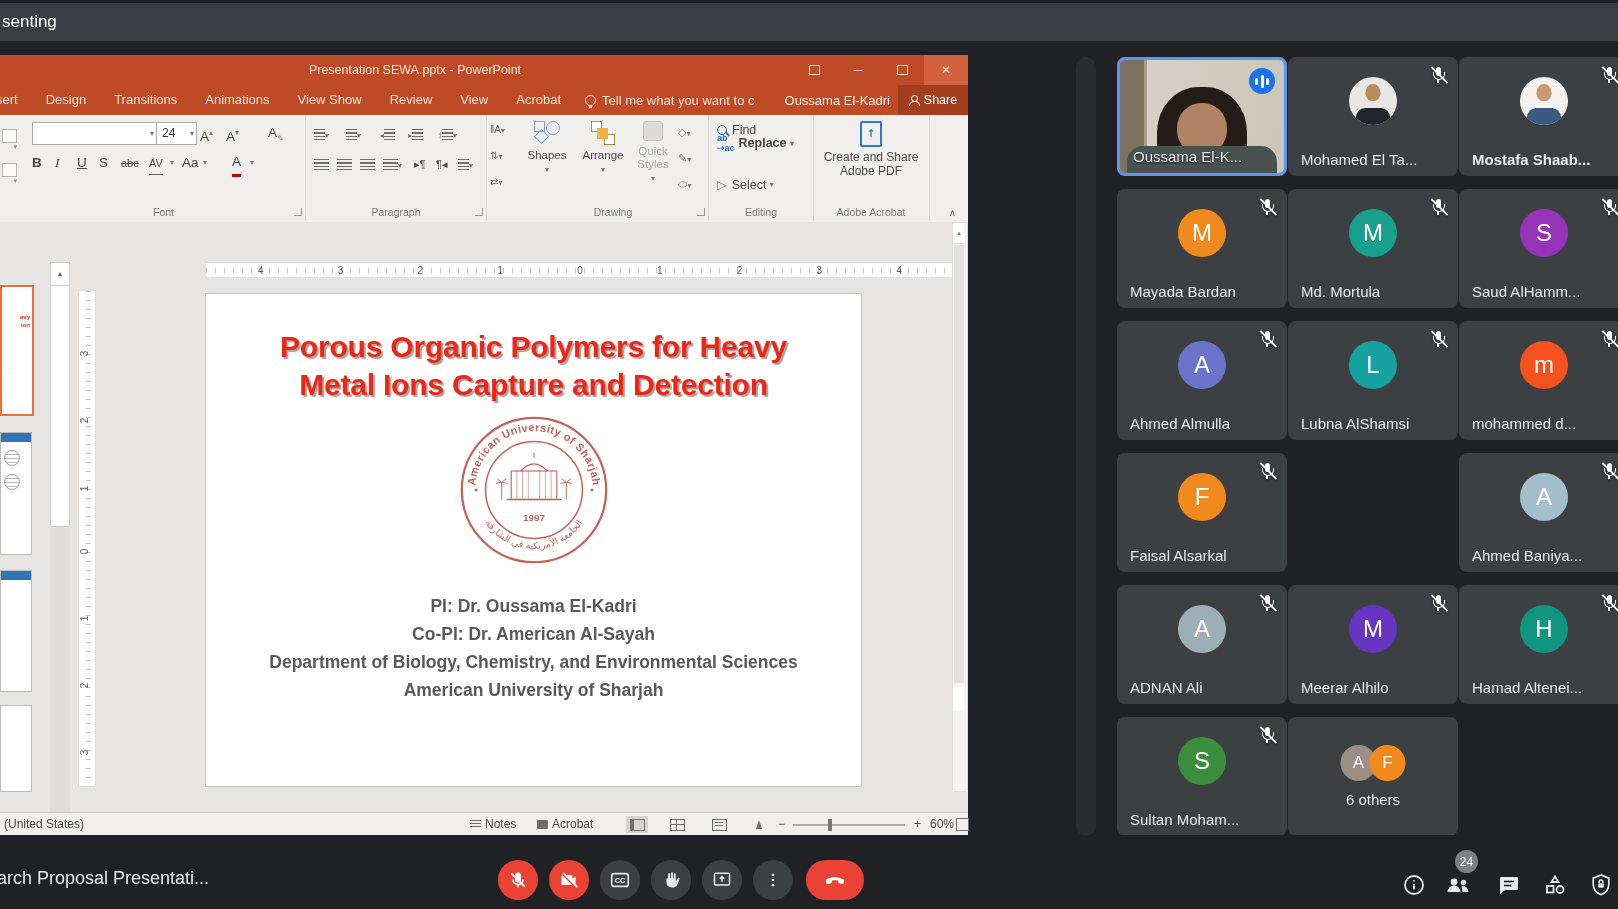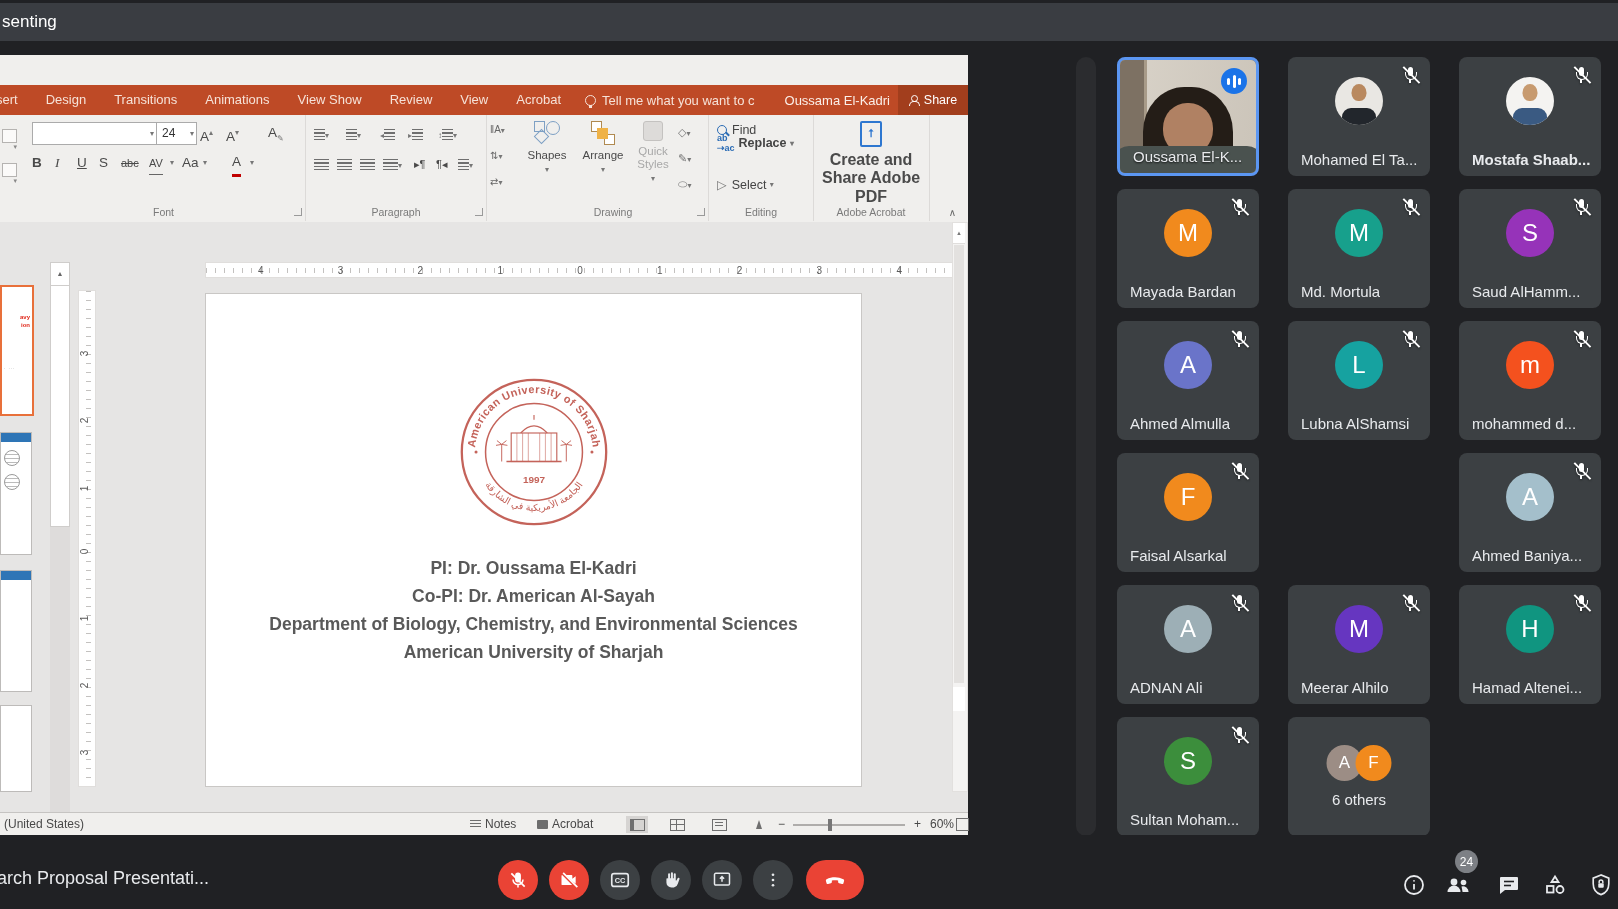--- a/index.html
+++ b/index.html
@@ -108,21 +108,21 @@
   .vbox.sort{background:linear-gradient(to right,transparent 5px,#6f6f6f 5px 6px,transparent 6px),linear-gradient(to bottom,transparent 4px,#6f6f6f 4px 5px,transparent 5px);}
   .vbox.read::before{content:"";position:absolute;left:2px;top:2px;width:8px;height:1.4px;background:#6f6f6f;box-shadow:0 3px 0 #6f6f6f;}
   .vtrap{width:0;height:0;border-bottom:9px solid #6f6f6f;border-left:3px solid transparent;border-right:3px solid transparent;}
   .ztrack{position:absolute;left:793px;top:11px;width:112px;height:1.6px;background:#AFADAB;}
   .zthumb{position:absolute;left:828px;top:6px;width:4px;height:12px;background:#777;}
   .fitico{position:absolute;left:956px;top:5px;width:11px;height:11px;border:1px solid #6f6f6f;}
   
   #pedge{position:absolute;left:1076px;top:57px;width:20px;height:779px;background:#2B2C2F;border-radius:10px;}
   
   #grid{position:absolute;left:1117px;top:57px;width:501px;height:780px;}
-  .tile{position:absolute;width:142px;height:119px;background:#3C4043;border-radius:8px;overflow:hidden;box-sizing:border-box;}
+  .tile{position:absolute;width:170px;height:119px;background:#3C4043;border-radius:8px;overflow:hidden;box-sizing:border-box;}
   .tile.speaking{border:3px solid #5B96F2;}
   .pname{position:absolute;left:13px;bottom:8px;font-size:15px;color:#E8EAED;max-width:135px;
     white-space:nowrap;overflow:hidden;z-index:5;}
   .pname.shadow{text-shadow:0 1px 2px rgba(0,0,0,.8);}
   .avatar{position:absolute;left:50%;top:20px;transform:translateX(-50%);width:48px;height:48px;border-radius:50%;
     color:#fff;font-size:24px;display:flex;align-items:center;justify-content:center;overflow:hidden;}
   .mico{position:absolute;top:9px;right:11px;width:18px;height:18px;z-index:6;filter:drop-shadow(0 1px 1px rgba(0,0,0,.45));}
   .mico b{position:absolute;left:6.5px;top:1px;width:5px;height:9px;background:#fff;border-radius:2.5px;}
   .mico i{position:absolute;left:3.5px;top:5.5px;width:10px;height:7px;border:1.5px solid #fff;border-top:none;border-radius:0 0 6px 6px;}
   .mico u{position:absolute;left:8.2px;top:13px;width:1.6px;height:3.5px;background:#fff;}
@@ -161,20 +161,31 @@
     color:#fff;font-size:12px;display:flex;align-items:center;justify-content:center;z-index:3;}
 </style>
 </head>
 <body>
 
 <div id="banner">
   <span>senting</span>
 </div>
 
 <div id="ppt">
+  <div id="titlebar">
+    <div class="ttl">Presentation SEWA.pptx - PowerPoint</div>
+    <div class="wctl rbo">
+        <span class="boxico"></span>
+      </div>
+    <div class="wctl mini">─</div>
+    <div class="wctl maxi">
+        <span class="boxico"></span>
+      </div>
+    <div class="wctl clos">✕</div>
+  </div>
 
   <div id="tabs">
     <span class="tab first">sert</span>
     <span class="tab">Design</span>
     <span class="tab">Transitions</span>
     <span class="tab">Animations</span>
     <span class="tab">View Show</span>
     <span class="tab">Review</span>
     <span class="tab">View</span>
     <span class="tab">Acrobat</span>
@@ -271,21 +282,21 @@
           <span>Find</span>
         </span>
       <span class="edrow" style="top:18px;font-weight:bold;"><span style="font-size:9px;color:#2B6CB5;margin-right:4px;">ab<br>⇢ac</span><span>Replace</span>&nbsp;<span class="sm">▾</span></span>
       <span class="edrow" style="top:62px;"><span style="color:#777;margin-right:5px;">▷</span><span>Select</span>&nbsp;<span class="sm">▾</span></span>
       <div class="glabel">Editing</div>
     </div>
 
     <div class="grp" style="left:813px;width:116px;">
       <div class="dbtn" style="left:8px;width:100px;">
         <div class="pdfico">⭡</div>
-        <div class="cap" style="font-size:16px;font-weight:bold;">Create and Share Adobe PDF</div>
+        <div class="cap" style="font-size:12px;">Create and Share Adobe PDF</div>
       </div>
       <div class="glabel">Adobe Acrobat</div>
     </div>
 
     <span id="collapse">∧</span>
   </div>
 
   <div id="work">
 
     <div class="thumb sel" style="top:63px;height:127px;">
@@ -323,21 +334,22 @@
       <span style="top:124px;">2</span>
       <span style="top:192px;">1</span>
       <span style="top:255px;">0</span>
       <span style="top:322px;">1</span>
       <span style="top:389px;">2</span>
       <span style="top:456px;">3</span>
     </div>
 
     <div id="slide">
       <div class="stitle">
-        <br>
+        <span>Porous Organic Polymers for Heavy</span><br>
+        <span>Metal Ions Capture and Detection</span>
       </div>
       <svg class="seal" viewBox="0 0 160 160" width="152" height="152">
         <defs>
           <path id="arcTop" d="M 18 80 A 62 62 0 0 1 142 80"></path>
           <path id="arcBot" d="M 18 80 A 62 62 0 0 0 142 80"></path>
         </defs>
         <circle cx="80" cy="80" r="76" fill="none" stroke="#c4635a" stroke-width="2.4"></circle>
         <circle cx="80" cy="80" r="51" fill="none" stroke="#c4635a" stroke-width="1.6"></circle>
         <text font-size="11.5" font-weight="bold" fill="#c4635a" letter-spacing="0.5">
           <textPath href="#arcTop" startOffset="50%" text-anchor="middle">American University of Sharjah</textPath>

